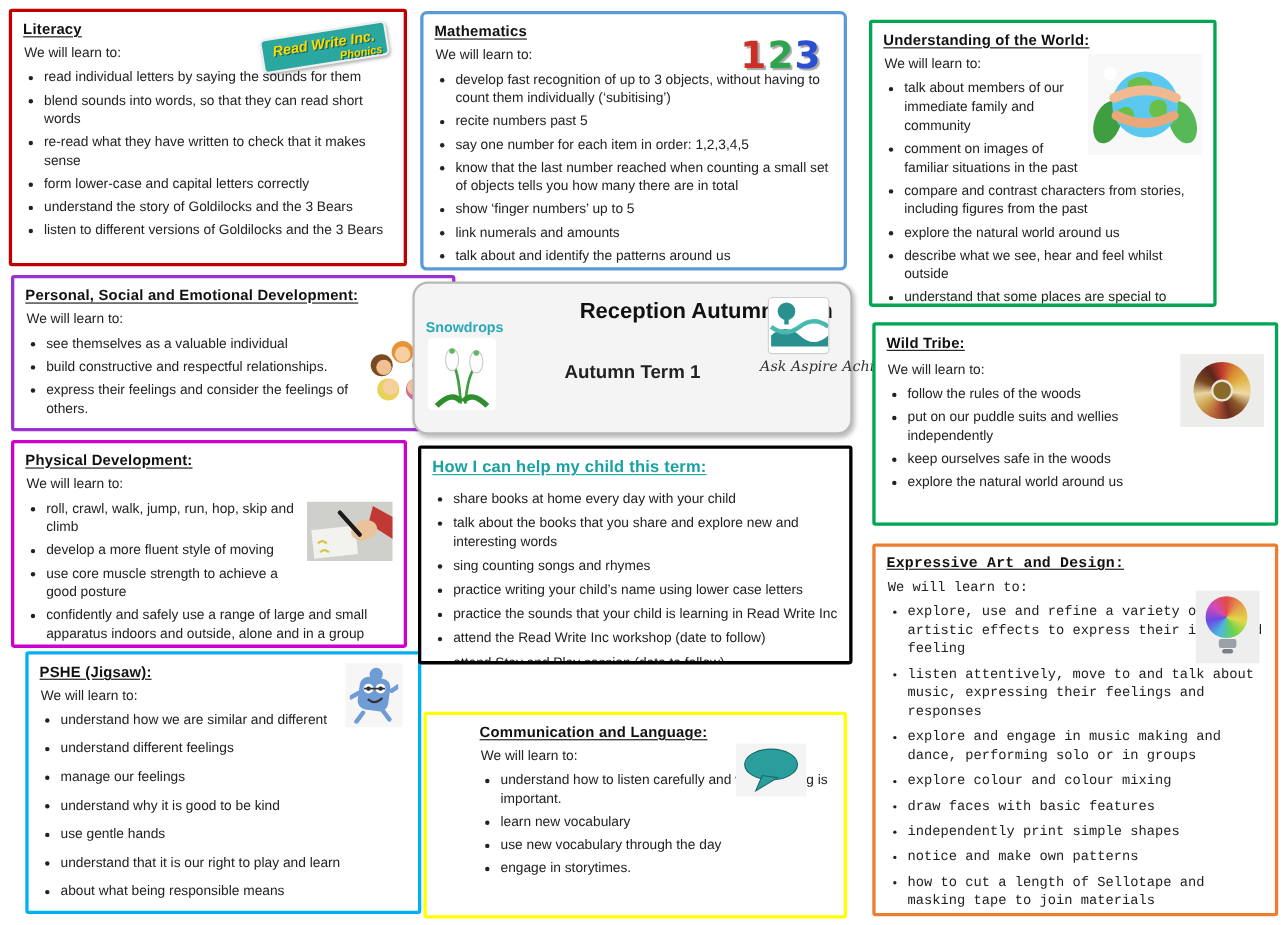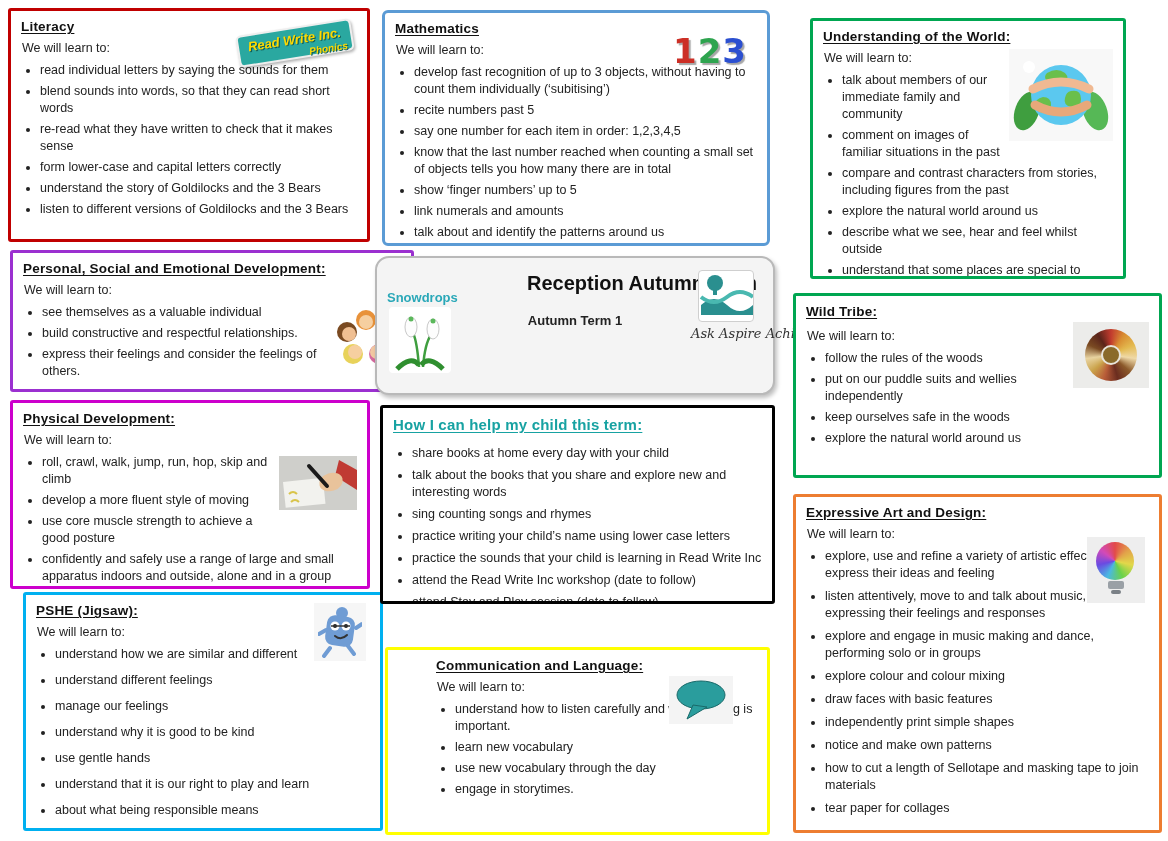--- a/index.html
+++ b/index.html
@@ -22,35 +22,35 @@
   
   #literacy      { left:8px;   top:8px;   width:362px; height:234px; border-color:#c00000; }
   #psed          { left:10px;  top:250px; width:404px; height:142px; border-color:#9b30d0; }
   #physical      { left:10px;  top:400px; width:360px; height:189px; border-color:#cc00cc; }
   #pshe          { left:10px;  top:592px; width:360px; height:239px; border-color:#00b0f0;margin-left:13px; }
   #mathematics   { left:382px; top:10px;  width:388px; height:236px; border-color:#5b9bd5; border-radius:6px; }
   #help          { left:380px; top:405px; width:395px; height:199px; border-color:#000000; }
   #help ul.bullets li { margin-bottom:5px; }
   #help h2 { color:#17a2a2; font-size:15px; margin-bottom:12px; }
   #communication { left:385px; top:647px; width:385px; height:188px; border-color:#ffff00; }
-  #uotw          { left:790px; top:18px;  width:316px; height:261px; border-color:#00a651;margin-left:20px; }
+  #uotw          { left:790px; top:18px;  width:316px; height:261px; border-color:#00a651; }
   #wildtribe     { left:793px; top:293px; width:369px; height:185px; border-color:#00a651; }
   #wildtribe .intro { margin-top:10px; }
   #art           { left:793px; top:494px; width:369px; height:339px; border-color:#ed7d31; }
   #art ul.bullets li { margin-bottom:6px; }
   #pshe ul.bullets li { margin-bottom:9px; }
 
   
   #header-panel {
     position:absolute; left:375px; top:256px; width:400px; height:139px;
     background:#f4f4f4; border:2px solid #b9b9b9; border-radius:14px;
     box-shadow:2px 3px 4px rgba(0,0,0,.25); text-align:center; padding:10px 16px;
   }
   .hp-title { font-size:20px; font-weight:bold; color:#111; margin-top:4px;text-align:right; }
-  .hp-sub   { font-size:13px; font-weight:bold; margin-top:18px; }
+  .hp-sub   { font-size:17px; font-weight:bold; margin-top:34px; }
   .hp-topic { font-size:16px; font-weight:bold; margin-top:20px; }
 
   
   #snowdrops { position:absolute; left:10px; top:32px; width:66px; text-align:center; }
   #snowdrops .label { color:#2aa8b8; font-weight:bold; font-size:13px; }
   #snowdrops .pic { width:62px; height:66px; background:#fff; border-radius:4px; margin:2px auto 0; }
 
   
   #school-logo { position:absolute; right:12px; top:12px; width:70px; text-align:center; }
   #school-logo .emblem { width:56px; height:52px; background:#fff; border:1px solid #cfcfcf; border-radius:4px; margin:0 auto; }
@@ -299,21 +299,21 @@
     </div>
     <p class="intro">We will learn to:</p>
     <ul class="bullets">
         <li>follow the rules of the woods</li>
         <li>put on our puddle suits and wellies independently</li>
         <li>keep ourselves safe in the woods</li>
         <li>explore the natural world around us</li>
       </ul>
   </section>
 
-  <section class="box" id="art" style="border-color: rgb(237, 125, 49);">
+  <section class="box" id="art" style="border-color: rgb(237, 125, 49); font-family: Liberation Mono, monospace;">
     <h2>Expressive Art and Design:</h2>
     <p class="intro">We will learn to:</p>
     <ul class="bullets">
         <li>explore, use and refine a variety of artistic effects to express their ideas and feeling</li>
         <li>listen attentively, move to and talk about music, expressing their feelings and responses</li>
         <li>explore and engage in music making and dance, performing solo or in groups</li>
         <li>explore colour and colour mixing</li>
         <li>draw faces with basic features</li>
         <li>independently print simple shapes</li>
         <li>notice and make own patterns</li>

